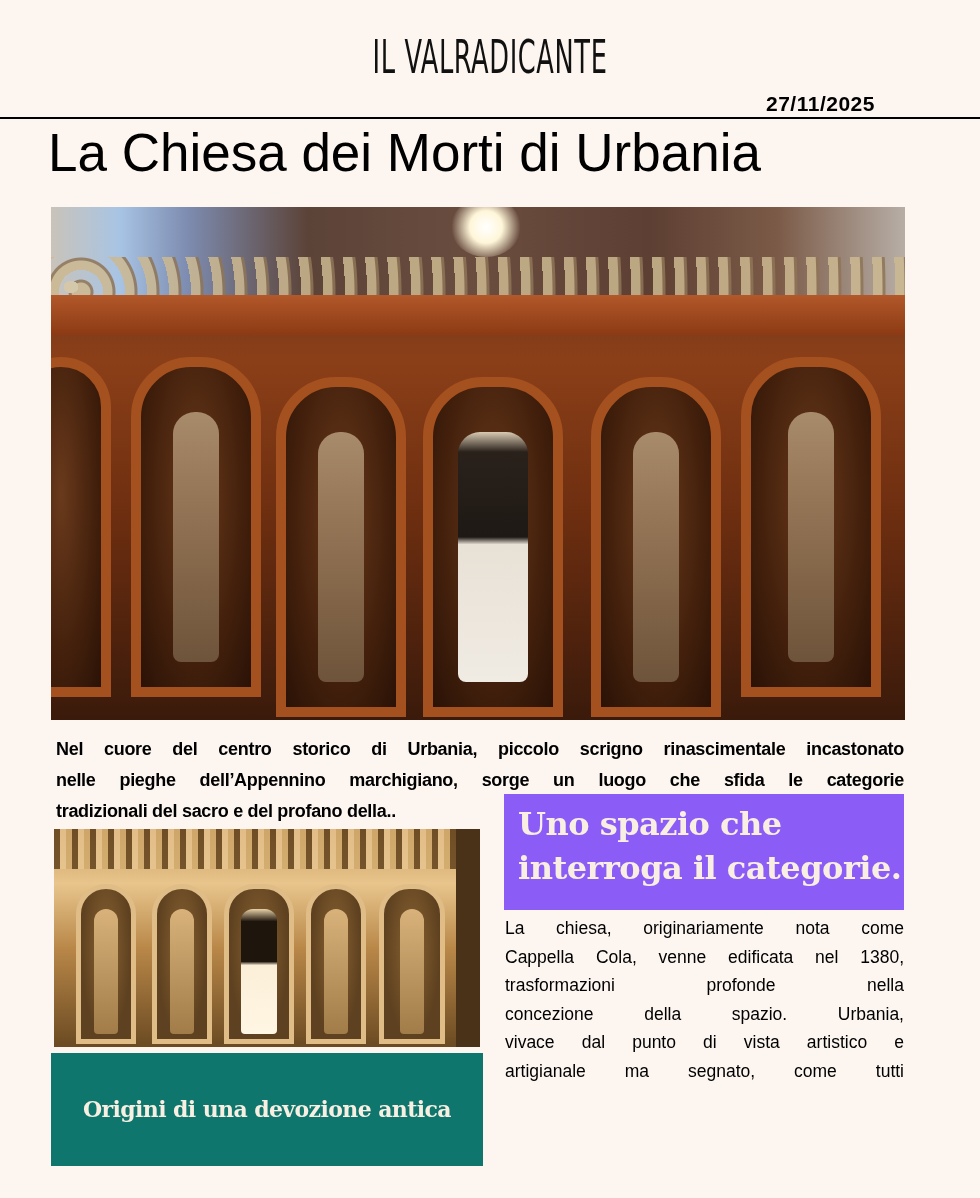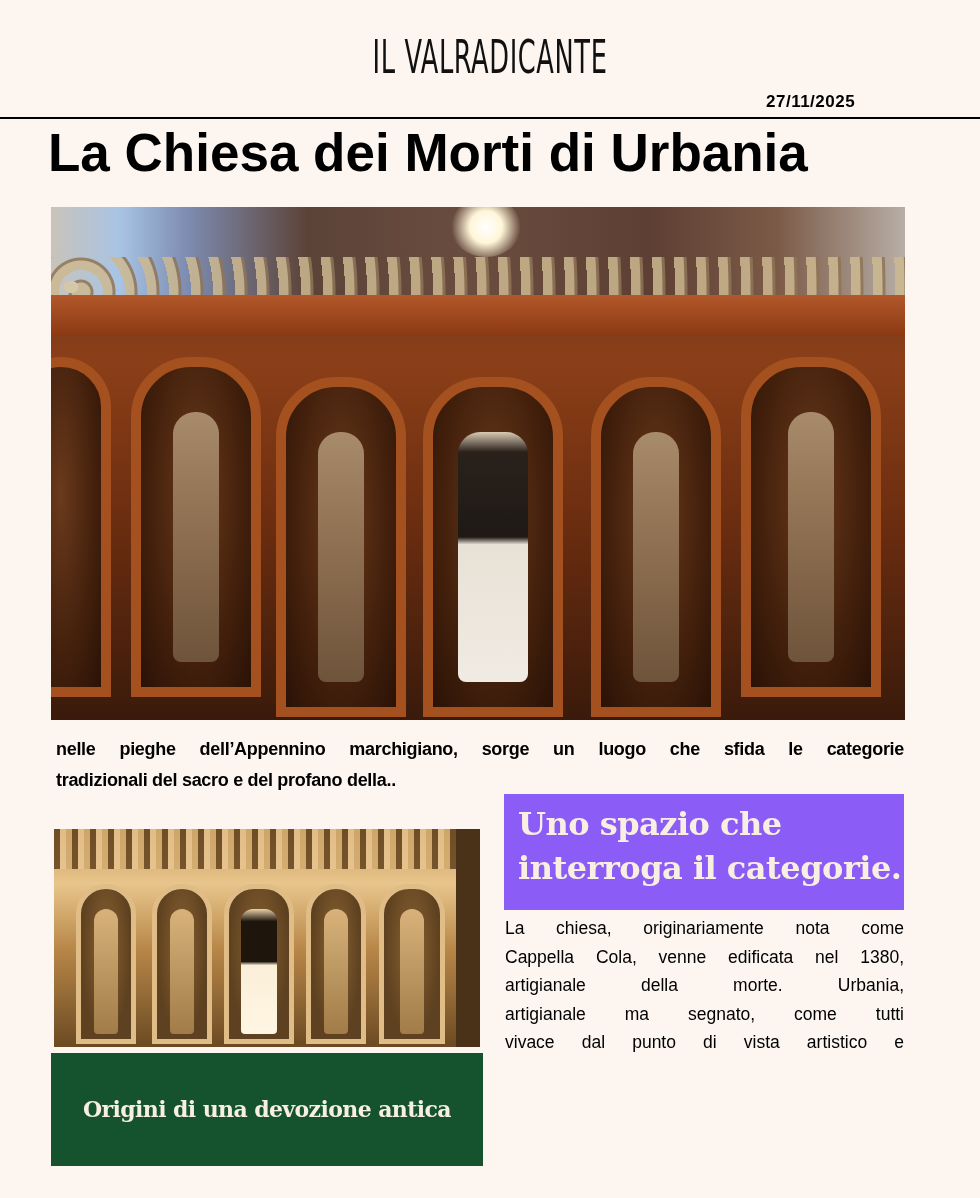--- a/index.html
+++ b/index.html
@@ -18,30 +18,30 @@
       font-weight: 200;
       font-size: 46px;
       letter-spacing: 1px;
       transform: scaleX(0.62);
       transform-origin: 490px 0;
       color: #111;
     }
     .date {
       position: absolute; left: 766px; top: 92px;
       font-family: "Liberation Sans", sans-serif;
-      font-weight: 700; font-size: 17px;
+      font-weight: 700; font-size: 21px;
       letter-spacing: 0.5px;
     }
     .rule {
       position: absolute; left: 0; top: 117px; width: 980px; height: 2px; background: #000;
     }
     .headline {
       position: absolute; left: 48px; top: 122px; width: 870px;
       font-family: "Liberation Sans", sans-serif;
-      font-weight: 700; font-size: 53px; line-height: 62px;
+      font-weight: 400; font-size: 53px; line-height: 62px;
       white-space: nowrap;
     }
     
     .photo-main {
       position: absolute; left: 51px; top: 207px; width: 854px; height: 513px;
       overflow: hidden;
       background: linear-gradient(180deg, #6b4a38 0%, #7a3b1c 18%, #8b3f18 30%, #6d2e10 60%, #3a1a0b 100%);
     }
     .photo-main .sky {
       position: absolute; left: 0; top: 0; width: 854px; height: 90px;
@@ -134,21 +134,21 @@
       margin-left: -12px; border-radius: 12px 12px 4px 4px;
       background: linear-gradient(180deg, #d8b27a, #a27c48);
     }
     .sfig.monk {
       width: 36px; margin-left: -18px;
       background: linear-gradient(180deg, #e8d2a8 0%, #1e150c 10%, #1e150c 42%, #fbefd8 45%, #fff6e3 100%);
     }
     
     .origins-box {
       position: absolute; left: 51px; top: 1053px; width: 432px; height: 113px;
-      background: #14532d; color: #f8efe2;
+      background: #0f766e; color: #f8efe2;
       font-family: "DejaVu Serif", "Liberation Serif", serif;
       font-weight: 700; font-size: 22px; line-height: 113px;
       text-align: center; white-space: nowrap; letter-spacing: -0.6px;
     }
   </style>
 </head>
 <body>
 
 <div class="masthead">IL VALRADICANTE</div>
 <div class="date">27/11/2025</div>
@@ -173,35 +173,37 @@
     </div>
   <div class="niche" style="left:540px;width:130px;top:170px;">
       <div class="figure"></div>
     </div>
   <div class="niche" style="left:690px;width:140px;">
       <div class="figure"></div>
     </div>
 </div>
 
 <div class="intro">
+  <span class="intro-line">Nel cuore del centro storico di Urbania, piccolo scrigno rinascimentale incastonato</span>
   <span class="intro-line">nelle pieghe dell’Appennino marchigiano, sorge un luogo che sfida le categorie</span>
   <span class="intro-line last">tradizionali del sacro e del profano della..</span>
 </div>
 
 <div class="subhead-box">
   <div>Uno spazio che</div>
   <div>interroga il categorie.</div>
 </div>
 
 <div class="body-col">
   <span class="body-line">La chiesa, originariamente nota come</span>
   <span class="body-line">Cappella Cola, venne edificata nel 1380,</span>
-  <span class="body-line">artigianale della morte. Urbania,</span>
+  <span class="body-line">trasformazioni profonde nella</span>
+  <span class="body-line">concezione della spazio. Urbania,</span>
+  <span class="body-line">vivace dal punto di vista artistico e</span>
   <span class="body-line">artigianale ma segnato, come tutti</span>
-  <span class="body-line">vivace dal punto di vista artistico e</span>
 </div>
 
 <div class="photo-sepia" title="Foto seppia delle mummie nelle nicchie della Chiesa dei Morti">
   <div class="sky"></div>
   <div class="right-wall"></div>
   <div class="sniche" style="left:22px;width:60px;">
       <div class="sfig"></div>
     </div>
   <div class="sniche" style="left:98px;width:60px;">
       <div class="sfig"></div>

